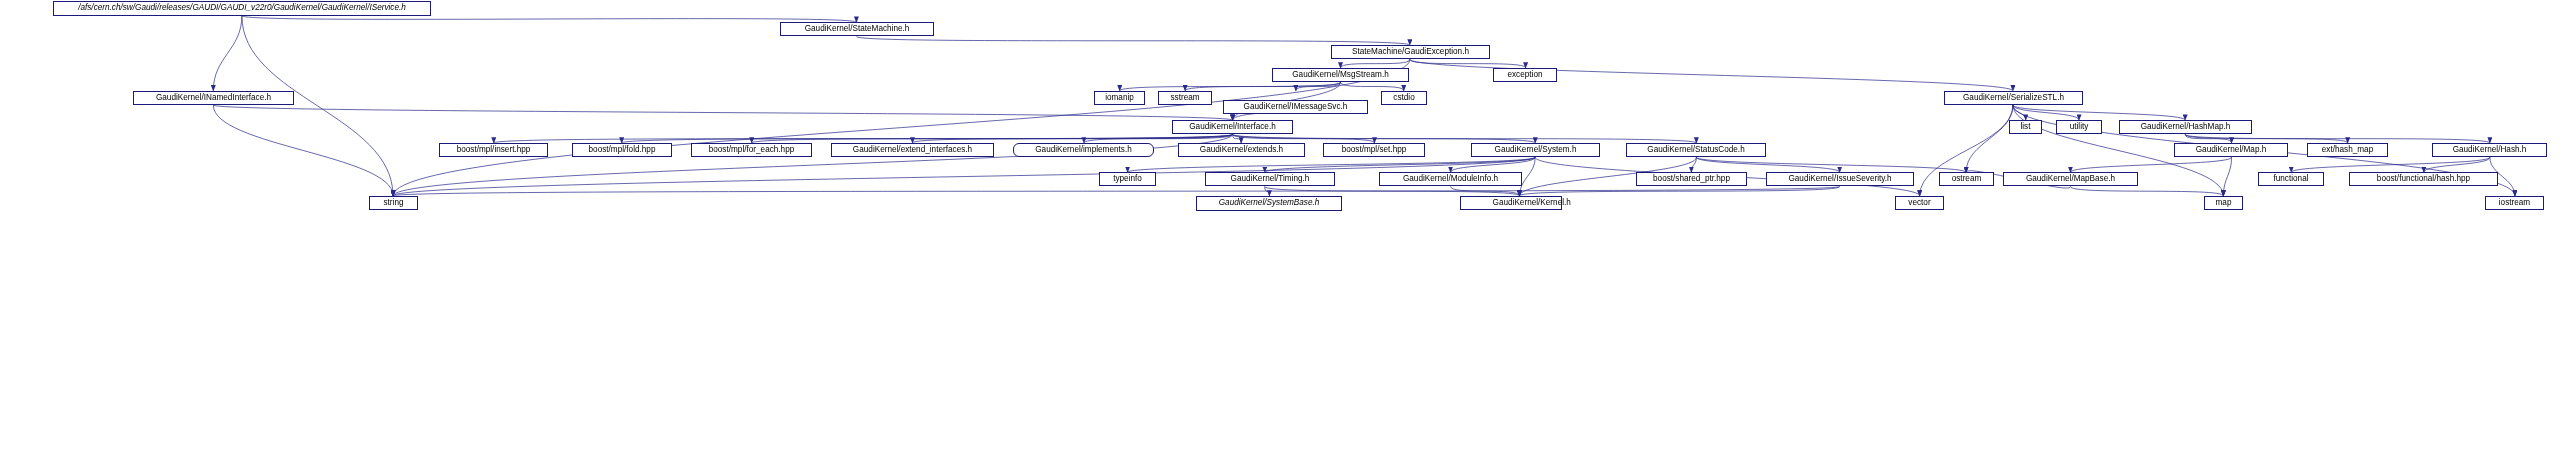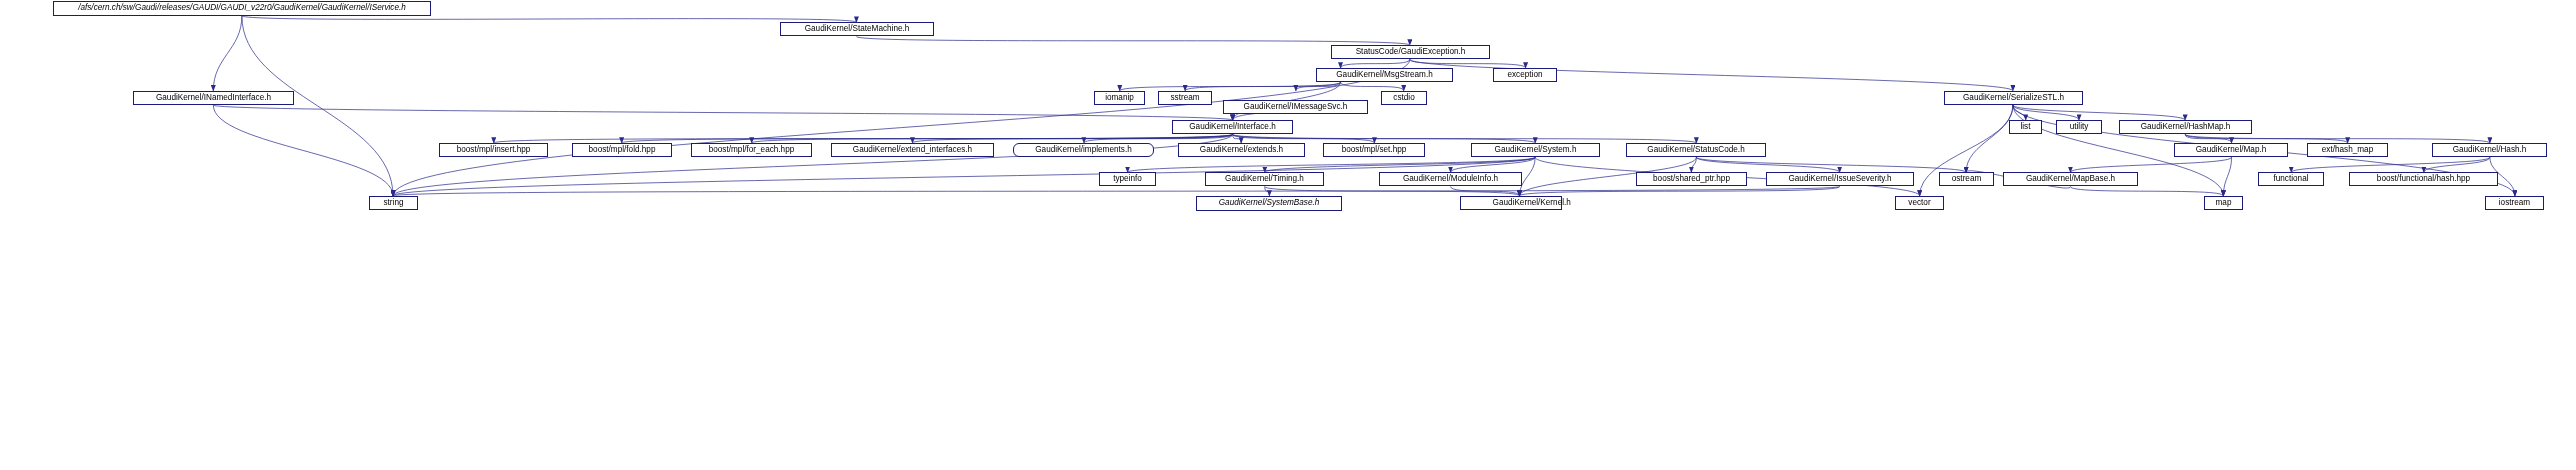--- a/index.html
+++ b/index.html
@@ -82,22 +82,22 @@
         <path class="edge" marker-end="url(#ah)" d="M3484.5,220 C3484.5,232 3206.5,229 3206.5,241"></path>
         <path class="edge" marker-end="url(#ah)" d="M3484.5,220 C3484.5,232 3392,229 3392,241"></path>
         <path class="edge" marker-end="url(#ah)" d="M3484.5,220 C3484.5,244.3 3519.5,249.7 3519.5,274"></path>
         <path class="edge" marker-end="url(#ah)" d="M2897.5,261 C2897.5,273 3111.5,262 3111.5,274"></path>
         <path class="edge" marker-end="url(#ah)" d="M2897.5,261 C2897.5,273 2751.5,229 2751.5,241"></path>
       </g>
   </svg>
   <div id="node-layer">
       <div class="node root" style="left: 53px; top: 1.4px; width: 378px; height: 14.3px;">/afs/cern.ch/sw/Gaudi/releases/GAUDI/GAUDI_v22r0/GaudiKernel/GaudiKernel/IService.h</div>
       <div class="node" style="left: 780px; top: 22px; width: 154px; height: 14.3px;">GaudiKernel/StateMachine.h</div>
-      <div class="node" style="left: 1331px; top: 45px; width: 159px; height: 14.3px;">StatusCode/GaudiException.h</div>
-      <div class="node" style="left: 1272px; top: 68px; width: 137px; height: 14.3px; margin-left: 44px;">GaudiKernel/MsgStream.h</div>
+      <div class="node" style="left: 1331px; top: 45px; width: 159px; height: 14.3px;">StateMachine/GaudiException.h</div>
+      <div class="node" style="left: 1272px; top: 68px; width: 137px; height: 14.3px;">GaudiKernel/MsgStream.h</div>
       <div class="node" style="left: 1493px; top: 68px; width: 64px; height: 14.3px;">exception</div>
       <div class="node" style="left: 133px; top: 91px; width: 161px; height: 14.3px;">GaudiKernel/INamedInterface.h</div>
       <div class="node" style="left: 1094px; top: 91px; width: 51px; height: 14.3px;">iomanip</div>
       <div class="node" style="left: 1158px; top: 91px; width: 54px; height: 14.3px;">sstream</div>
       <div class="node" style="left: 1223px; top: 100px; width: 145px; height: 14.3px;">GaudiKernel/IMessageSvc.h</div>
       <div class="node" style="left: 1381px; top: 91px; width: 46px; height: 14.3px;">cstdio</div>
       <div class="node" style="left: 1944px; top: 91px; width: 139px; height: 14.3px;">GaudiKernel/SerializeSTL.h</div>
       <div class="node" style="left: 1172px; top: 120px; width: 121px; height: 14.3px;">GaudiKernel/Interface.h</div>
       <div class="node" style="left: 2009px; top: 120px; width: 33px; height: 14.3px;">list</div>
       <div class="node" style="left: 2056px; top: 120px; width: 46px; height: 14.3px;">utility</div>
@@ -108,21 +108,21 @@
       <div class="node" style="left: 831px; top: 143px; width: 163px; height: 14.3px;">GaudiKernel/extend_interfaces.h</div>
       <div class="node" style="left: 1013px; top: 143px; width: 141px; height: 14.3px; border-radius: 6px;">GaudiKernel/implements.h</div>
       <div class="node" style="left: 1178px; top: 143px; width: 127px; height: 14.3px;">GaudiKernel/extends.h</div>
       <div class="node" style="left: 1323px; top: 143px; width: 102px; height: 14.3px;">boost/mpl/set.hpp</div>
       <div class="node" style="left: 1471px; top: 143px; width: 129px; height: 14.3px;">GaudiKernel/System.h</div>
       <div class="node" style="left: 1626px; top: 143px; width: 140px; height: 14.3px;">GaudiKernel/StatusCode.h</div>
       <div class="node" style="left: 2174px; top: 143px; width: 114px; height: 14.3px; text-align: right;">GaudiKernel/Map.h</div>
       <div class="node" style="left: 2307px; top: 143px; width: 81px; height: 14.3px;">ext/hash_map</div>
       <div class="node" style="left: 2432px; top: 143px; width: 115px; height: 14.3px;">GaudiKernel/Hash.h</div>
       <div class="node" style="left: 1099px; top: 172px; width: 57px; height: 14.3px;">typeinfo</div>
-      <div class="node" style="left: 1205px; top: 172px; width: 119px; height: 14.3px;">GaudiKernel/Timing.h</div>
+      <div class="node" style="left: 1205px; top: 172px; width: 130px; height: 14.3px;">GaudiKernel/Timing.h</div>
       <div class="node" style="left: 1379px; top: 172px; width: 143px; height: 14.3px;">GaudiKernel/ModuleInfo.h</div>
       <div class="node" style="left: 1636px; top: 172px; width: 111px; height: 14.3px;">boost/shared_ptr.hpp</div>
       <div class="node" style="left: 1766px; top: 172px; width: 148px; height: 14.3px;">GaudiKernel/IssueSeverity.h</div>
       <div class="node" style="left: 1939px; top: 172px; width: 55px; height: 14.3px;">ostream</div>
       <div class="node" style="left: 2003px; top: 172px; width: 135px; height: 14.3px;">GaudiKernel/MapBase.h</div>
       <div class="node" style="left: 2258px; top: 172px; width: 66px; height: 14.3px;">functional</div>
       <div class="node" style="left: 2349px; top: 172px; width: 149px; height: 14.3px;">boost/functional/hash.hpp</div>
       <div class="node" style="left: 369px; top: 196px; width: 49px; height: 14.3px;">string</div>
       <div class="node" style="left: 1196px; top: 196px; width: 146px; height: 15px; font-style: italic;">GaudiKernel/SystemBase.h</div>
       <div class="node" style="left: 1460px; top: 196px; width: 102px; height: 14.3px; padding-left: 45px;">GaudiKernel/Kernel.h</div>

